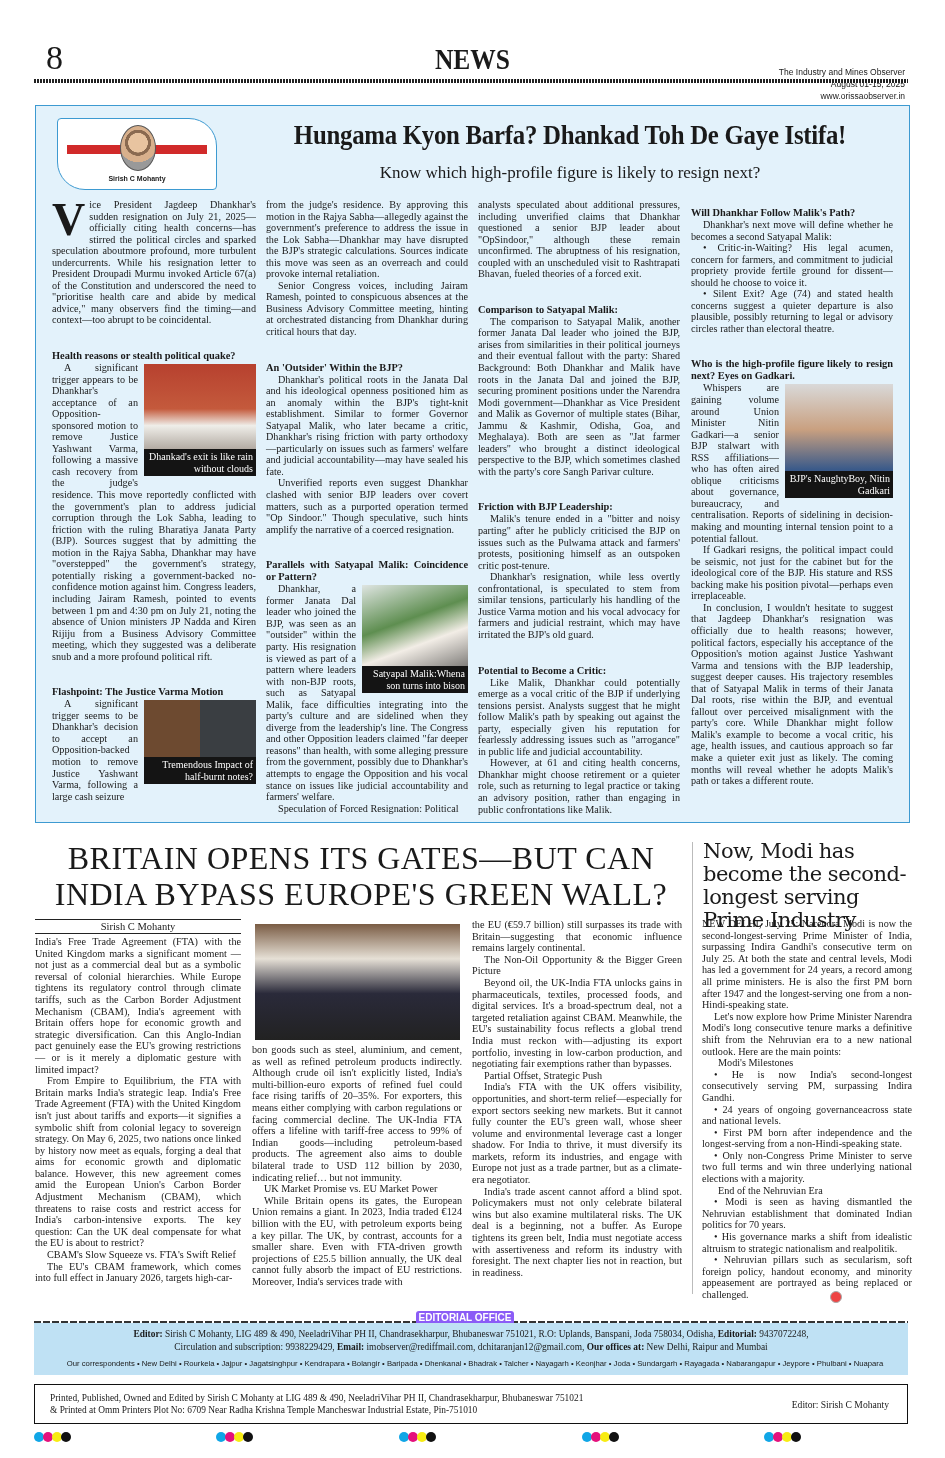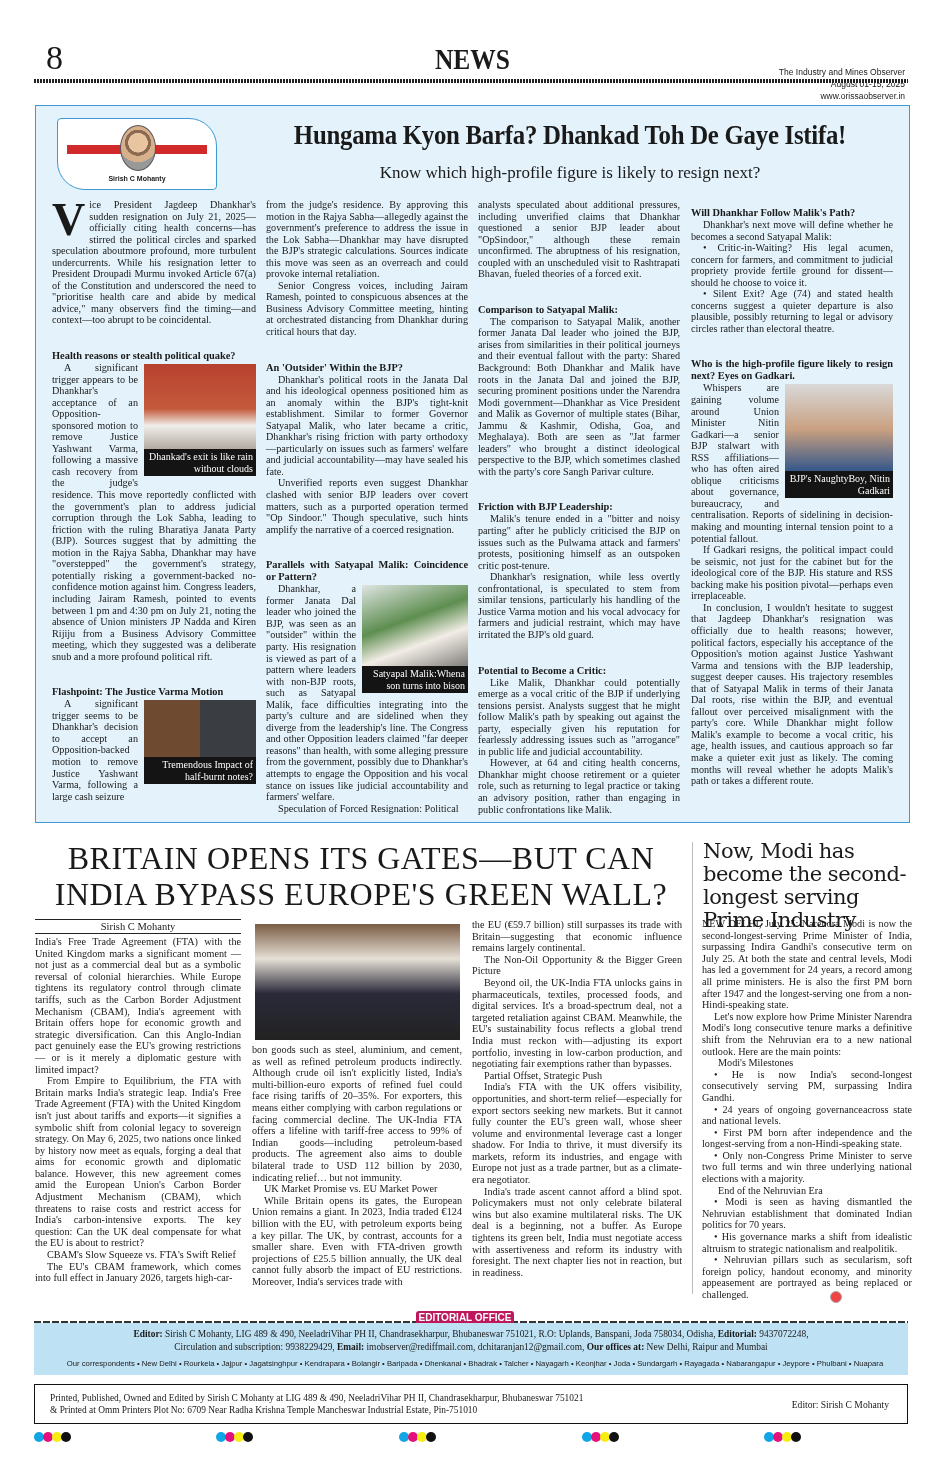--- a/index.html
+++ b/index.html
@@ -24,21 +24,21 @@
 .photo{float:right;margin:2px 0 3px 6px;position:relative;overflow:hidden}
 .cap{position:absolute;left:0;right:0;bottom:0;background:#141414;color:#fff;text-align:right;font-size:10px;line-height:11.5px;padding:2px 3px}
 .h2{left:36px;top:840px;width:650px;text-align:center;font-size:32px;line-height:36px;letter-spacing:0.5px}
 .vdiv{left:692px;top:842px;width:1px;height:452px;background:#bbb}
 .h3{left:703px;top:840px;width:215px;font-size:21px;line-height:23px;font-family:"DejaVu Serif",serif;letter-spacing:-0.5px}
 .byline{left:35px;top:919px;width:206px;text-align:center;font-size:10.5px;border-top:1px solid #222;border-bottom:1px solid #222;line-height:13px}
 .col2{font-size:10.2px;line-height:11.6px;text-align:justify}
 .col2 p{text-indent:12px}
 .col2 p.ni{text-indent:0}
 .edline{left:34px;top:1321px;width:874px;height:2px;background:repeating-linear-gradient(90deg,#333 0 7px,#fff 7px 9px)}
-.edtab{left:416px;top:1311px;width:98px;height:14px;background:#be185d;color:#fff;font-family:"Liberation Sans",sans-serif;font-weight:bold;font-size:10px;text-align:center;line-height:14px;border-radius:3px 3px 0 0}
+.edtab{left:416px;top:1311px;width:98px;height:14px;background:#8b5cf6;color:#fff;font-family:"Liberation Sans",sans-serif;font-weight:bold;font-size:10px;text-align:center;line-height:14px;border-radius:3px 3px 0 0}
 .edbox{left:34px;top:1323px;width:874px;height:52px;background:#bfe1f4}
 .edbox .l1,.edbox .l2{position:absolute;left:0;width:100%;text-align:center;font-size:9.4px;line-height:12px}
 .edbox .l1{top:5px}.edbox .l2{top:18px}
 .edbox .l3{position:absolute;left:8px;right:0;top:36px;text-align:center;font-family:"Liberation Sans",sans-serif;font-size:7.7px;white-space:nowrap}
 .print{left:34px;top:1384px;width:874px;height:40px;border:1.2px solid #111}
 .print .pl{position:absolute;left:15px;top:7px;font-size:9.4px;line-height:12px}
 .print .pr{position:absolute;right:18px;top:14px;font-size:9.6px}
 .reg{top:1432px;display:flex;gap:0}
 .reg span{width:10px;height:10px;border-radius:50%;display:inline-block;margin-right:-1px}
 .c{background:#10a6e6}.m{background:#e4117c}.y{background:#f7ec13}.k{background:#111}
@@ -100,21 +100,21 @@
 
 <div class="abs col" style="left:478px;top:199px;width:202px">
   <p class="ni">analysts speculated about additional pressures, including unverified claims that Dhankhar questioned a senior BJP leader about "OpSindoor," although these remain unconfirmed. The abruptness of his resignation, coupled with an unscheduled visit to Rashtrapati Bhavan, fueled theories of a forced exit.</p>
   <h4>Comparison to Satyapal Malik:</h4>
   <p>The comparison to Satyapal Malik, another former Janata Dal leader who joined the BJP, arises from similarities in their political journeys and their eventual fallout with the party: Shared Background: Both Dhankhar and Malik have roots in the Janata Dal and joined the BJP, securing prominent positions under the Narendra Modi government—Dhankhar as Vice President and Malik as Governor of multiple states (Bihar, Jammu &amp; Kashmir, Odisha, Goa, and Meghalaya). Both are seen as "Jat farmer leaders" who brought a distinct ideological perspective to the BJP, which sometimes clashed with the party's core Sangh Parivar culture.</p>
   <h4>Friction with BJP Leadership:</h4>
   <p>Malik's tenure ended in a "bitter and noisy parting" after he publicly criticised the BJP on issues such as the Pulwama attack and farmers' protests, positioning himself as an outspoken critic post-tenure.</p>
   <p>Dhankhar's resignation, while less overtly confrontational, is speculated to stem from similar tensions, particularly his handling of the Justice Varma motion and his vocal advocacy for farmers and judicial restraint, which may have irritated the BJP's old guard.</p>
   <h4>Potential to Become a Critic:</h4>
   <p>Like Malik, Dhankhar could potentially emerge as a vocal critic of the BJP if underlying tensions persist. Analysts suggest that he might follow Malik's path by speaking out against the party, especially given his reputation for fearlessly addressing issues such as "arrogance" in public life and judicial accountability.</p>
-  <p>However, at 64 and citing health concerns, Dhankhar might choose retirement or a quieter role, such as returning to legal practice or taking an advisory position, rather than engaging in public confrontations like Malik.</p>
+  <p>However, at 61 and citing health concerns, Dhankhar might choose retirement or a quieter role, such as returning to legal practice or taking an advisory position, rather than engaging in public confrontations like Malik.</p>
 </div>
 
 <div class="abs col" style="left:691px;top:199px;width:202px">
   <h4 style="margin-top:8px">Will Dhankhar Follow Malik's Path?</h4>
   <p>Dhankhar's next move will define whether he becomes a second Satyapal Malik:</p>
   <p>• Critic-in-Waiting? His legal acumen, concern for farmers, and commitment to judicial propriety provide fertile ground for dissent—should he choose to voice it.</p>
   <p>• Silent Exit? Age (74) and stated health concerns suggest a quieter departure is also plausible, possibly returning to legal or advisory circles rather than electoral theatre.</p>
   <h4>Who is the high-profile figure likely to resign next? Eyes on Gadkari.</h4>
   <div class="photo ph-gad" style="width:108px;height:114px">
     <div class="cap">BJP's NaughtyBoy, Nitin Gadkari</div>

